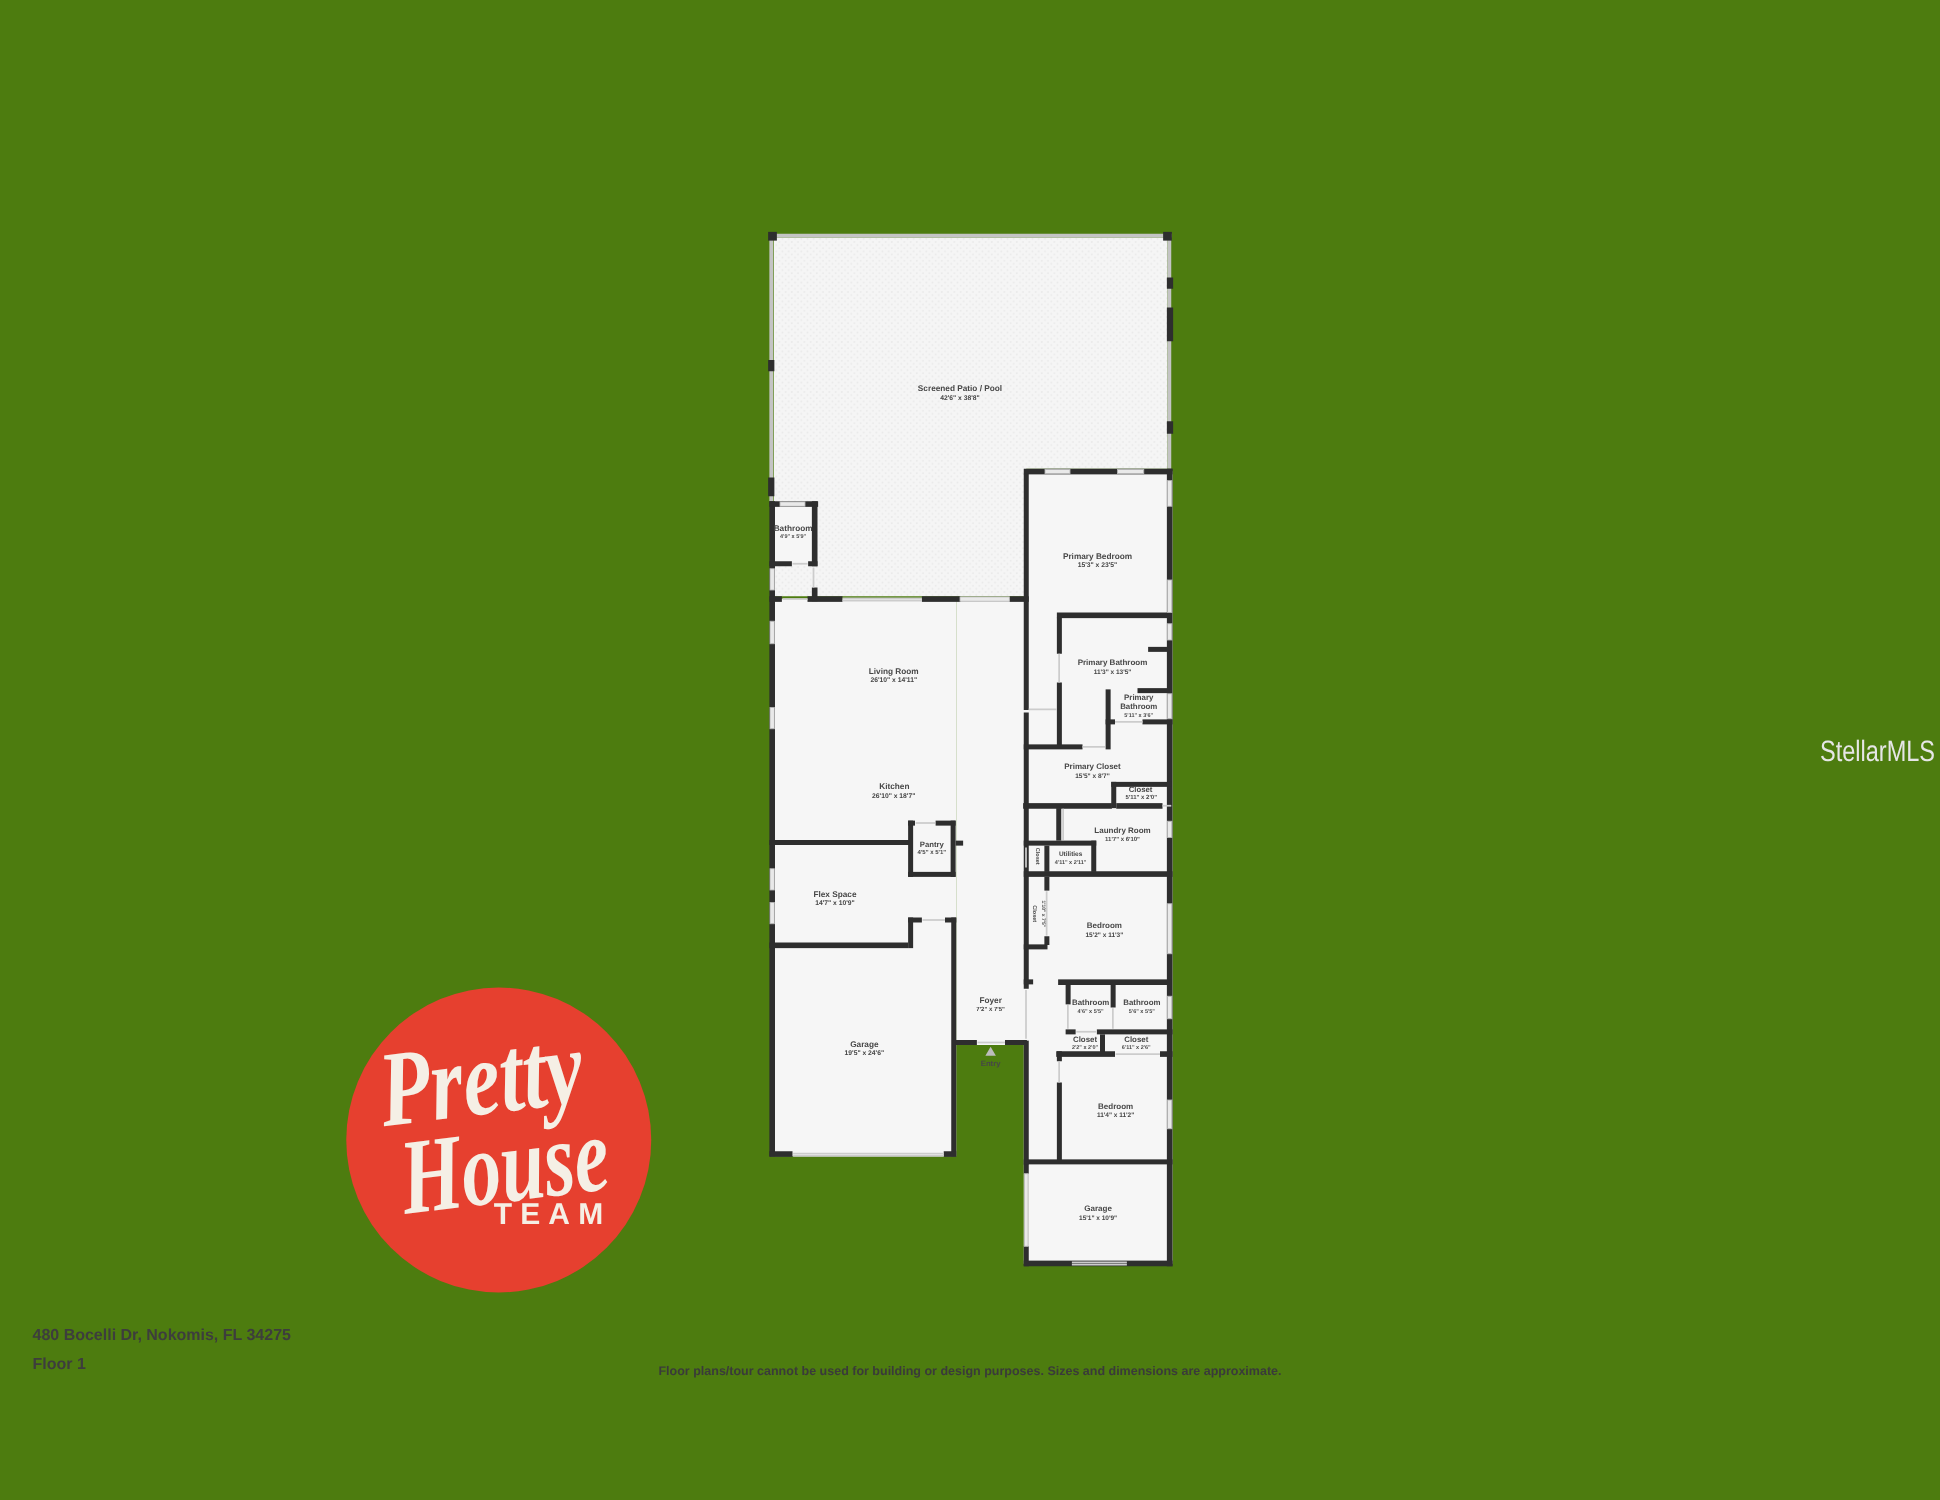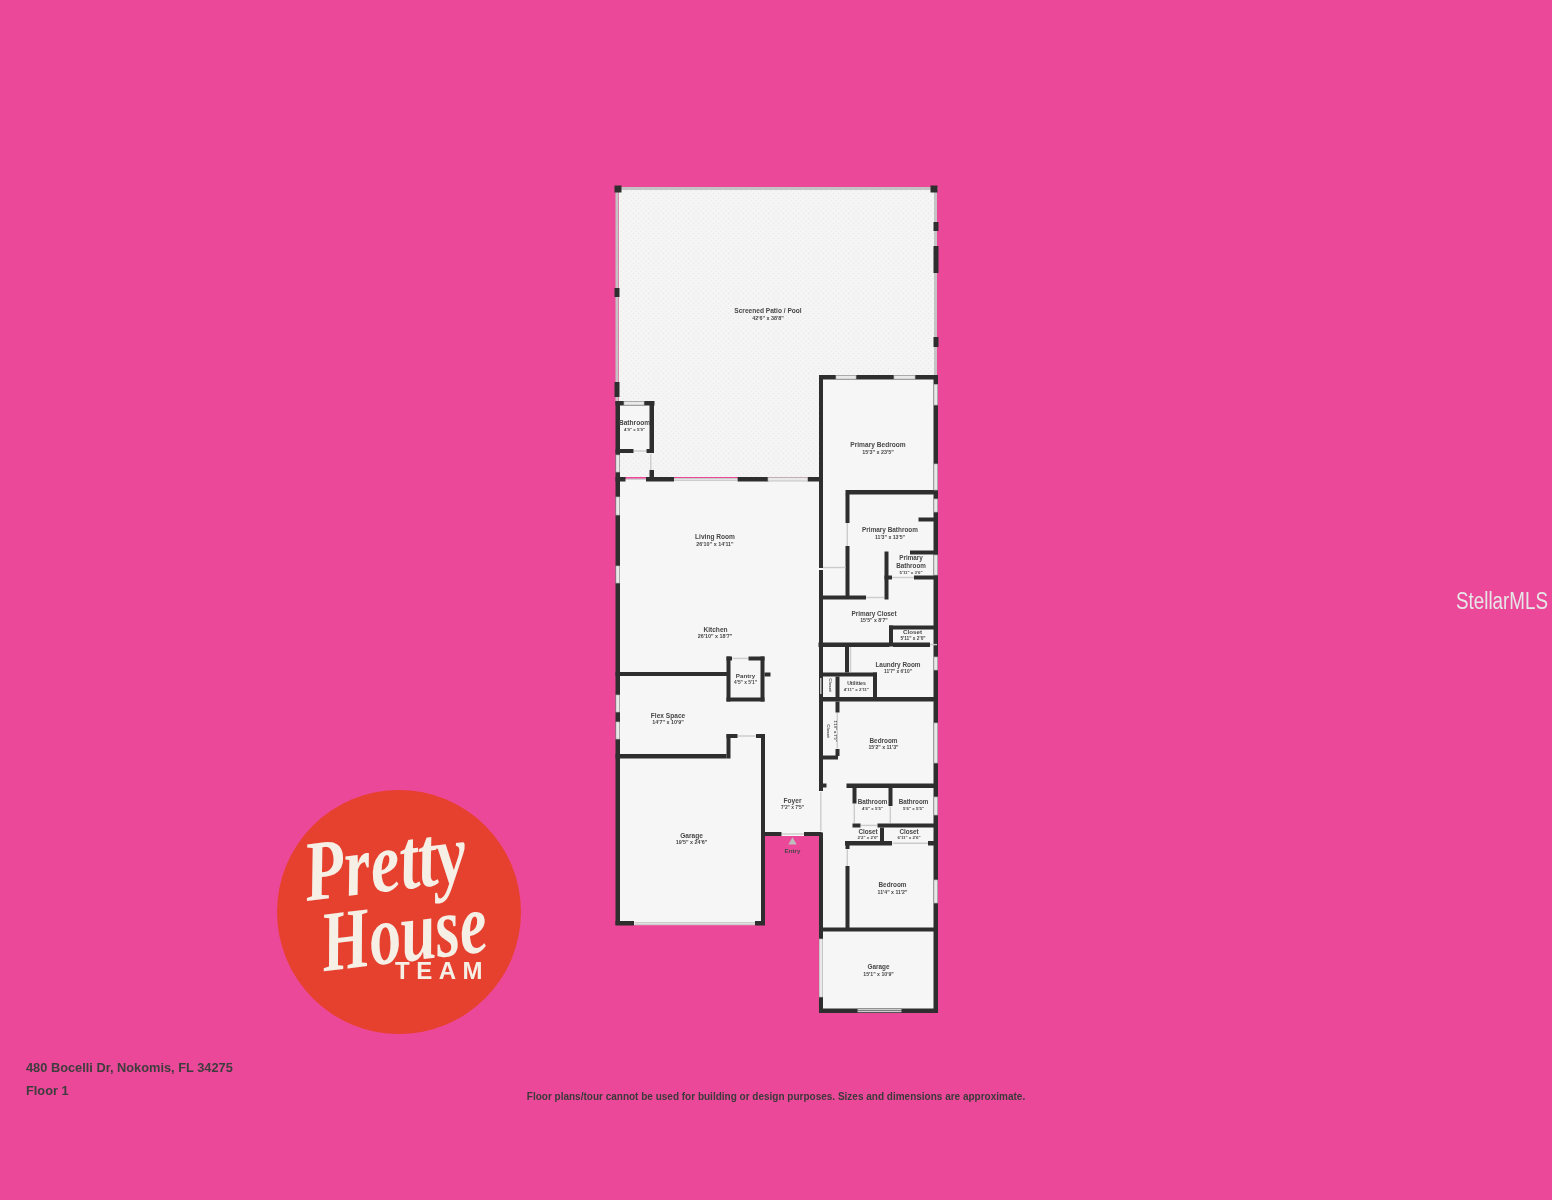--- a/index.html
+++ b/index.html
@@ -1,16 +1,16 @@
 <!DOCTYPE html>
 <html><head>
 <meta charset="utf-8">
 <style>
   html,body{margin:0;padding:0;background:#ffffff;}
-  #page{position:relative;width:1552px;height:1200px;background:#ec4899;overflow:hidden;
+  #page{position:relative;width:1552px;height:1200px;background:#4d7c0f;overflow:hidden;
         font-family:"Liberation Sans", sans-serif;}
   svg text{font-family:"Liberation Sans", sans-serif;font-weight:bold;fill:#474747;}
   .big{font-size:6.6px;}
   .bigd{font-size:5.4px;}
   .med{font-size:6.4px;}
   .medd{font-size:5.2px;}
   .sm{font-size:6.2px;}
   .smd{font-size:4.8px;}
   .xs{font-size:5.2px;}
   .xsd{font-size:4.4px;}

